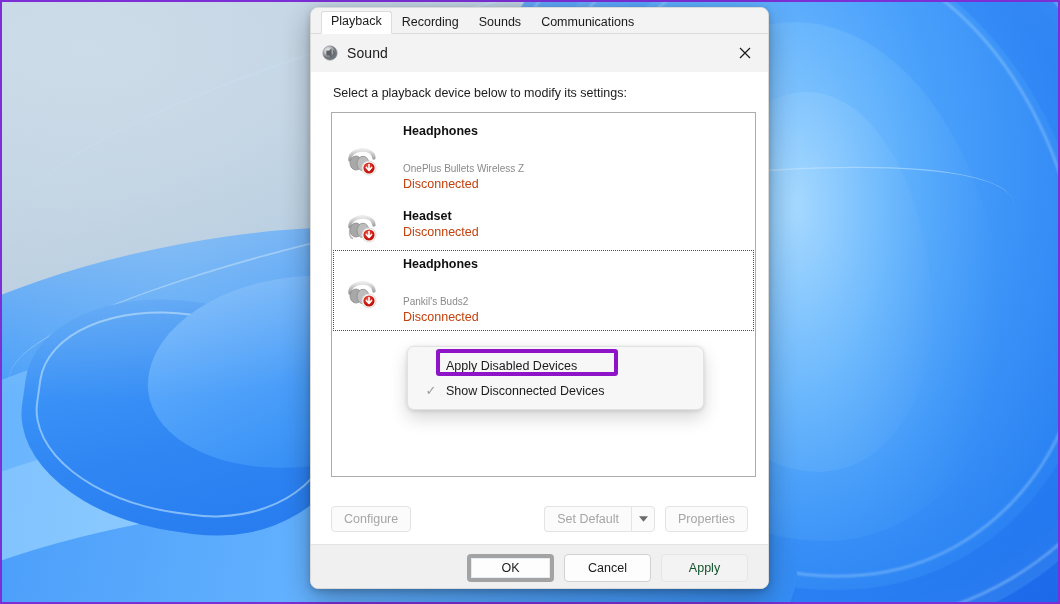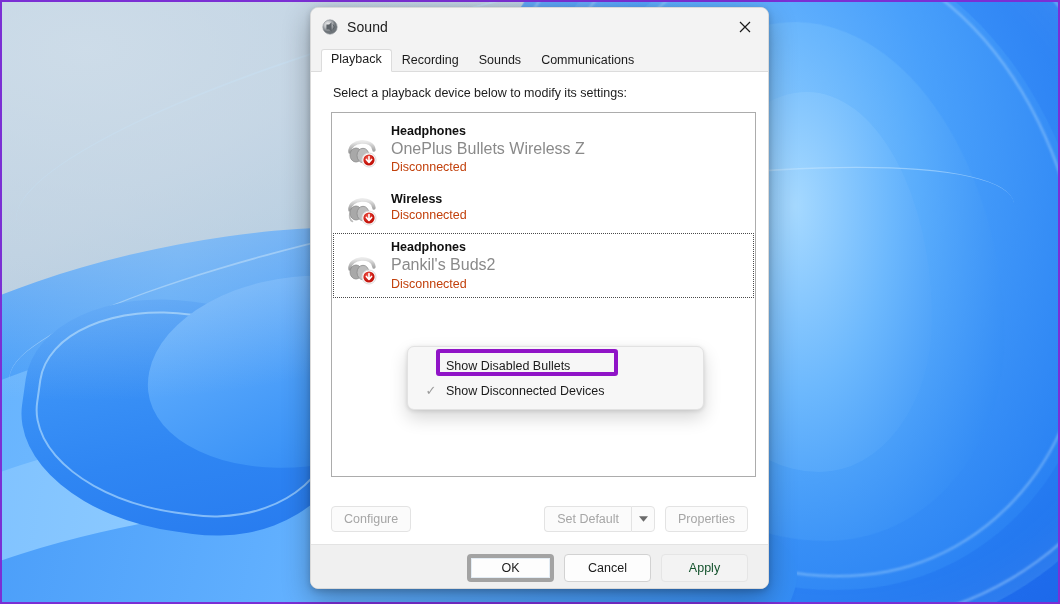--- a/index.html
+++ b/index.html
@@ -125,29 +125,29 @@
     background:#ffffff; margin:0; padding:12px 12px 0 20px;
     height:472px; position:relative;
   }
   #panel-label{ font-size:12.5px; color:#1b1b1b; margin:2px 0 12px 2px; }
 
   #devicelist{
     border:1px solid #acacac; background:#ffffff;
     height:365px; position:relative; padding:4px 0 0 0;
   }
   .device{
-    display:flex; align-items:center; gap:8px;
+    display:flex; align-items:center; gap:20px;
     padding:6px 8px 6px 10px; margin:0 1px;
     position:relative;
   }
   .device.selected{ outline:1px dotted #4a4a4a; outline-offset:-1px; margin:0 1px;}
   .dev-icon{ width:40px; height:40px; flex:none; position:relative; }
   .dev-text{ display:flex; flex-direction:column; line-height:1.28; }
   .dev-name{ font-size:12.5px; color:#101010; font-weight:600; }
-  .dev-sub{ font-size:16px; color:#8a8a8a; }
+  .dev-sub{ font-size:10px; color:#8a8a8a;margin-top:24px; }
   .dev-state{ font-size:12.5px; color:#c2410c; }
 
   
   #ctxmenu{
     position:absolute; left:75px; top:233px; width:297px;
     background:#f7f7f7; border:1px solid #e2e2e2; border-radius:7px;
     box-shadow:0 8px 18px rgba(0,0,0,.16), 0 1px 4px rgba(0,0,0,.12);
     padding:6px 4px;
   }
   .ctx-item{
@@ -218,20 +218,27 @@
   <div id="r4"></div>
   <div id="rl1"></div>
   <div id="rl2"></div>
   <div id="c1"></div>
   <div id="c2"></div>
   <div id="c3"></div>
   <div id="haze"></div>
 </div>
 
 <div id="dialog">
+
+  <div id="tabstrip">
+    <div class="tab active">Playback</div>
+    <div class="tab">Recording</div>
+    <div class="tab">Sounds</div>
+    <div class="tab">Communications</div>
+  </div>
 
   <div id="titlebar">
     <span id="app-icon">
       <svg viewBox="0 0 18 18" width="18" height="18">
         <defs>
           <radialGradient id="spkg" cx="35%" cy="32%">
             <stop offset="0%" stop-color="#f2f2f2"></stop>
             <stop offset="55%" stop-color="#b9bcc0"></stop>
             <stop offset="100%" stop-color="#6e7479"></stop>
           </radialGradient>
@@ -242,27 +249,20 @@
       </svg>
     </span>
     <span id="title-text">Sound</span>
     <div id="close-btn">
       <svg viewBox="0 0 12 12">
         <path d="M1 1 L11 11 M11 1 L1 11" stroke="#1a1a1a" stroke-width="1.2" fill="none"></path>
       </svg>
     </div>
   </div>
 
-  <div id="tabstrip">
-    <div class="tab active">Playback</div>
-    <div class="tab">Recording</div>
-    <div class="tab">Sounds</div>
-    <div class="tab">Communications</div>
-  </div>
-
   <div id="panel">
     <div id="panel-label">Select a playback device below to modify its settings:</div>
 
     <div id="devicelist">
 
       <div class="device">
         <span class="dev-icon">
           <svg viewBox="0 0 40 40" width="40" height="40">
             <defs>
               <linearGradient id="hp1" x1="0" y1="0" x2="0" y2="1">
@@ -295,21 +295,21 @@
             <path d="M7 23 C6 11, 30 9, 31 21" fill="none" stroke="url(#hp1)" stroke-width="3.4" stroke-linecap="round"></path>
             <path d="M7.5 24 C6 29, 6.5 33, 9.5 34.5" fill="none" stroke="#bdbdbd" stroke-width="1.6" stroke-linecap="round"></path>
             <ellipse cx="13" cy="26" rx="6" ry="7" fill="#a8a8a8" stroke="#8b8b8b" stroke-width=".8"></ellipse>
             <ellipse cx="20" cy="26.5" rx="6" ry="7.2" fill="#bdbdbd" stroke="#8b8b8b" stroke-width=".8"></ellipse>
             <circle cx="26" cy="31" r="7" fill="#ffffff" stroke="#dcdcdc" stroke-width="1"></circle>
             <circle cx="26" cy="31" r="5.6" fill="url(#redg)"></circle>
             <path d="M26 27.6 L26 32.4 M23.4 30.4 L26 33.4 L28.6 30.4" stroke="#ffffff" stroke-width="1.6" fill="none" stroke-linecap="round" stroke-linejoin="round"></path>
           </svg>
         </span>
         <span class="dev-text">
-          <span class="dev-name">Wireless</span>
+          <span class="dev-name">Headset</span>
           <span class="dev-state">Disconnected</span>
         </span>
       </div>
 
       <div class="device selected">
         <span class="dev-icon">
           <svg viewBox="0 0 40 40" width="40" height="40">
             <path d="M7 23 C6 11, 30 9, 31 21" fill="none" stroke="url(#hp1)" stroke-width="3.4" stroke-linecap="round"></path>
             <ellipse cx="13" cy="26" rx="6" ry="7" fill="#a8a8a8" stroke="#8b8b8b" stroke-width=".8"></ellipse>
             <ellipse cx="20" cy="26.5" rx="6" ry="7.2" fill="#bdbdbd" stroke="#8b8b8b" stroke-width=".8"></ellipse>
@@ -321,21 +321,21 @@
         <span class="dev-text">
           <span class="dev-name">Headphones</span>
           <span class="dev-sub">Pankil's Buds2</span>
           <span class="dev-state">Disconnected</span>
         </span>
       </div>
 
       <div id="ctxmenu">
         <div class="ctx-item">
           <span class="ctx-check"></span>
-          <span class="ctx-label">Show Disabled Bullets</span>
+          <span class="ctx-label">Apply Disabled Devices</span>
         </div>
         <div class="ctx-item">
           <span class="ctx-check">✓</span>
           <span class="ctx-label">Show Disconnected Devices</span>
         </div>
         <div id="ctx-highlight"></div>
       </div>
     </div>
 
     <div id="btnrow">

